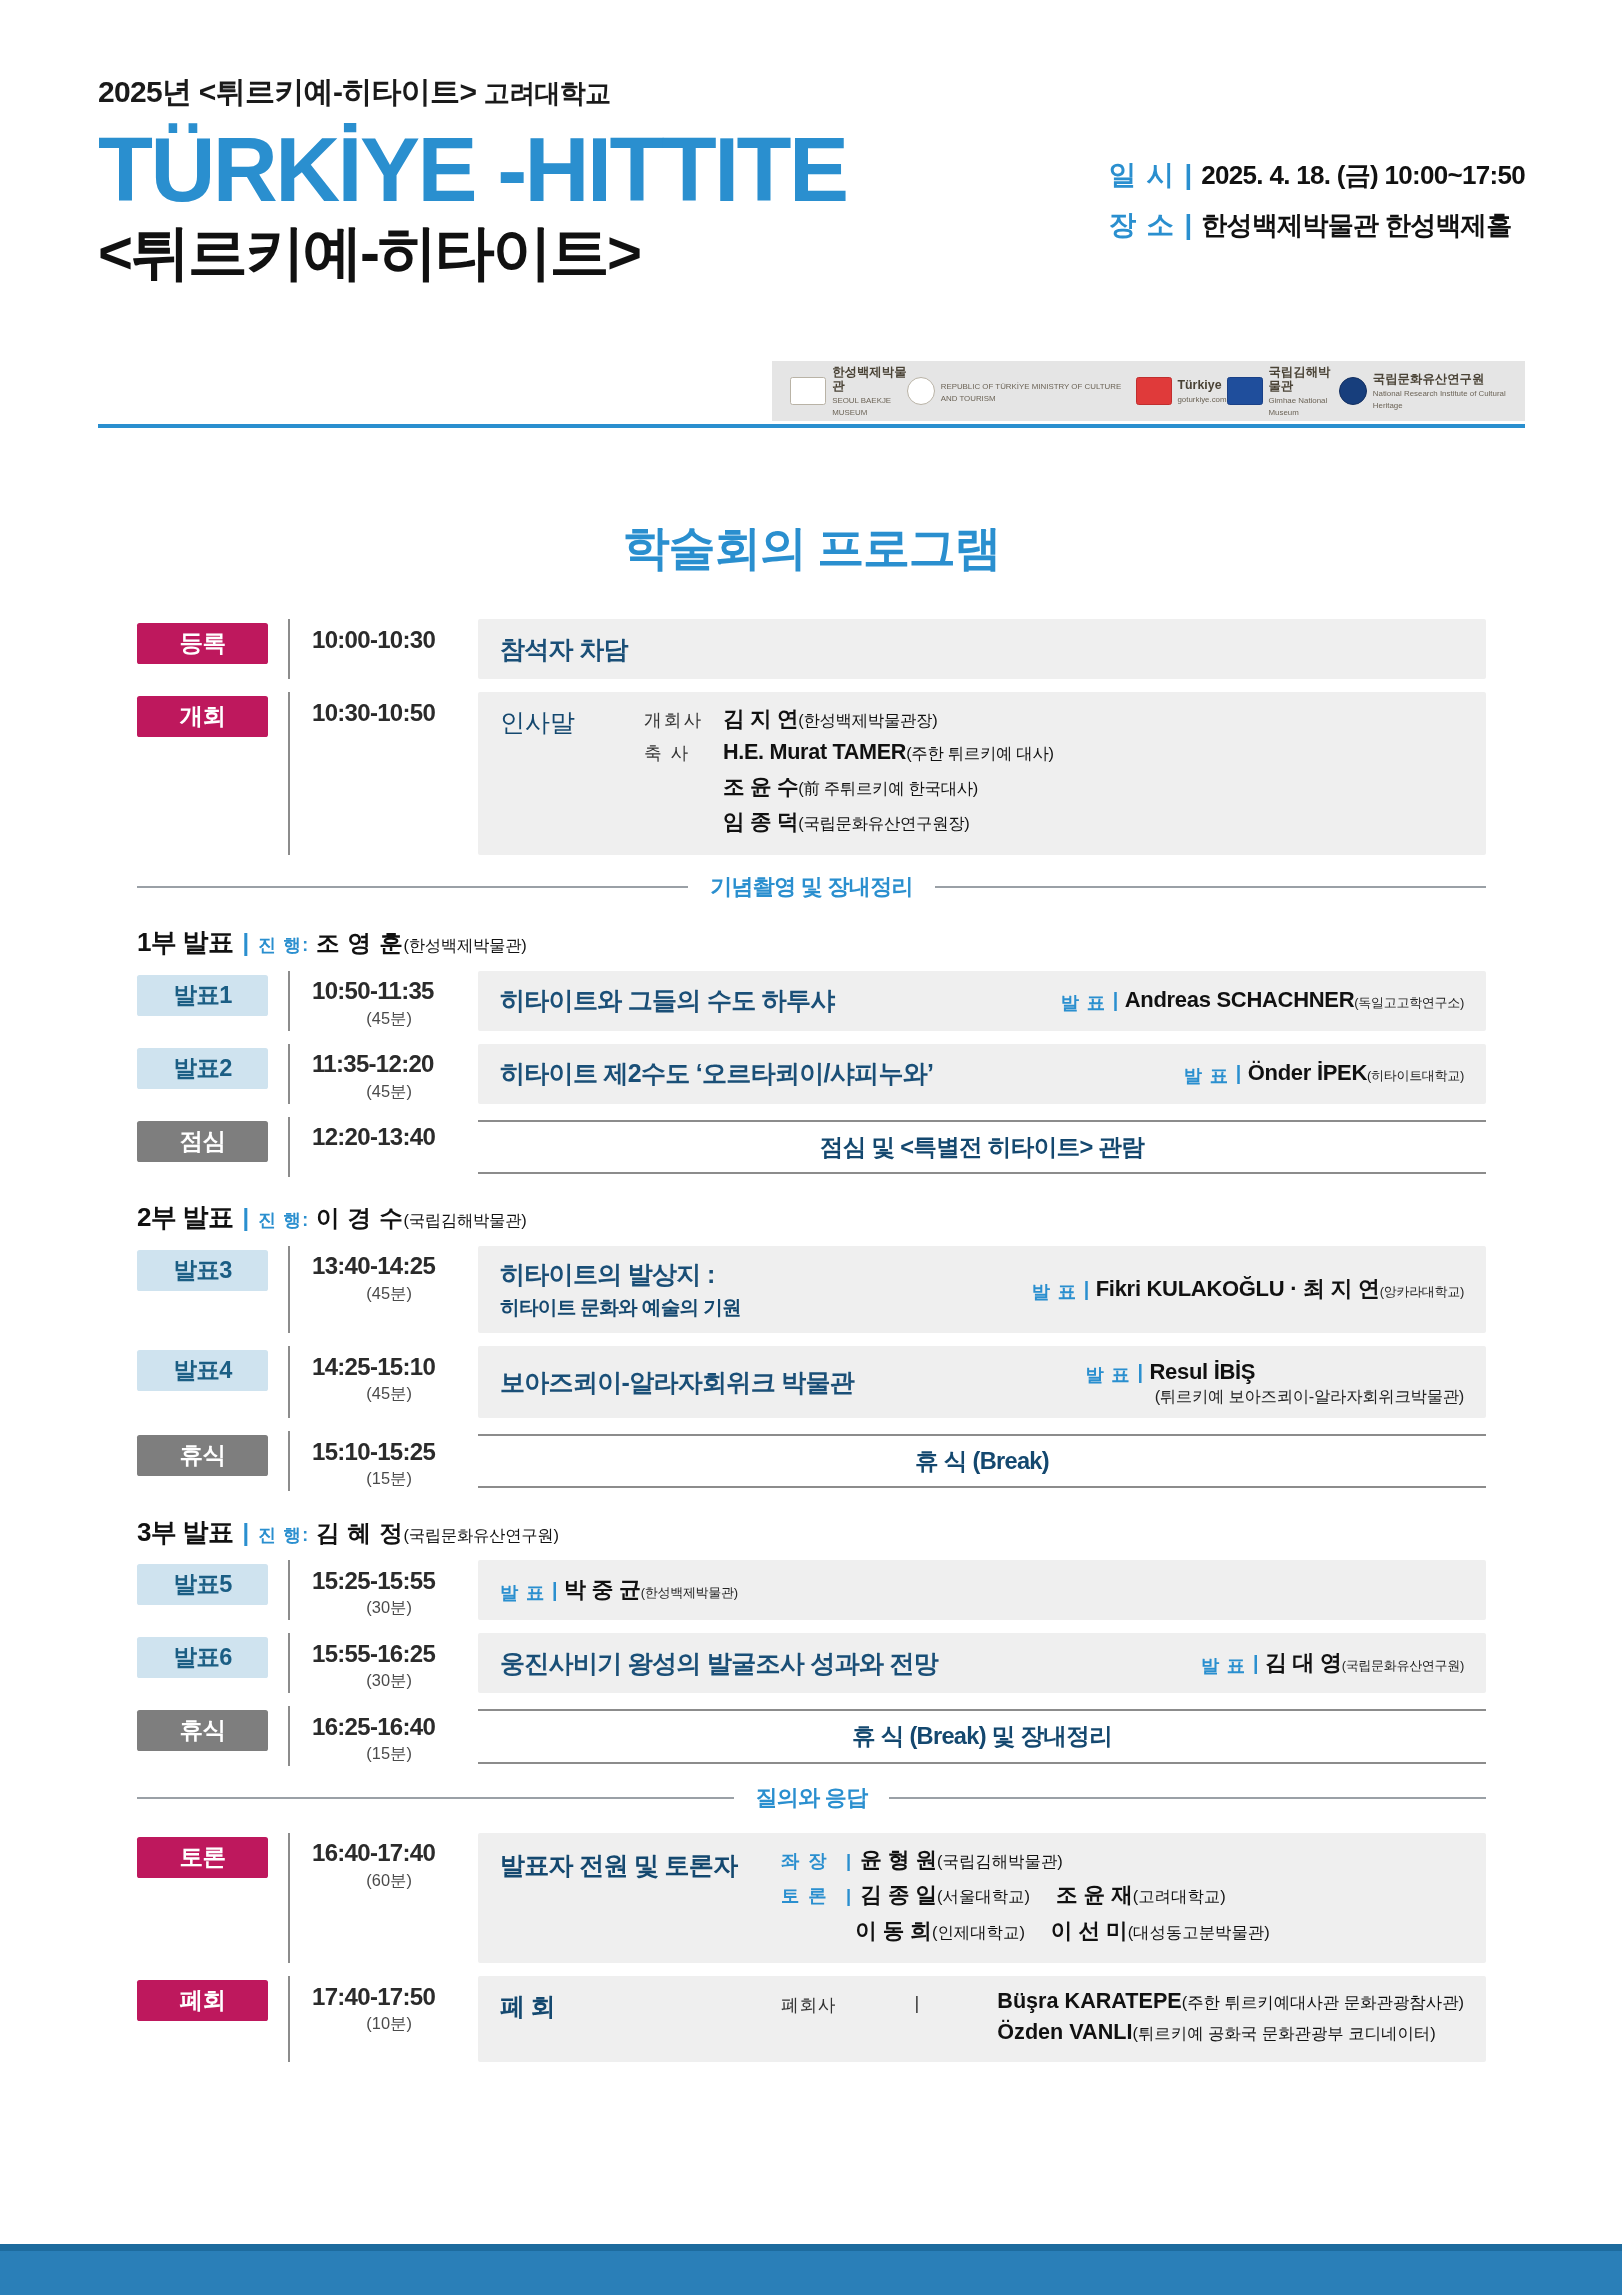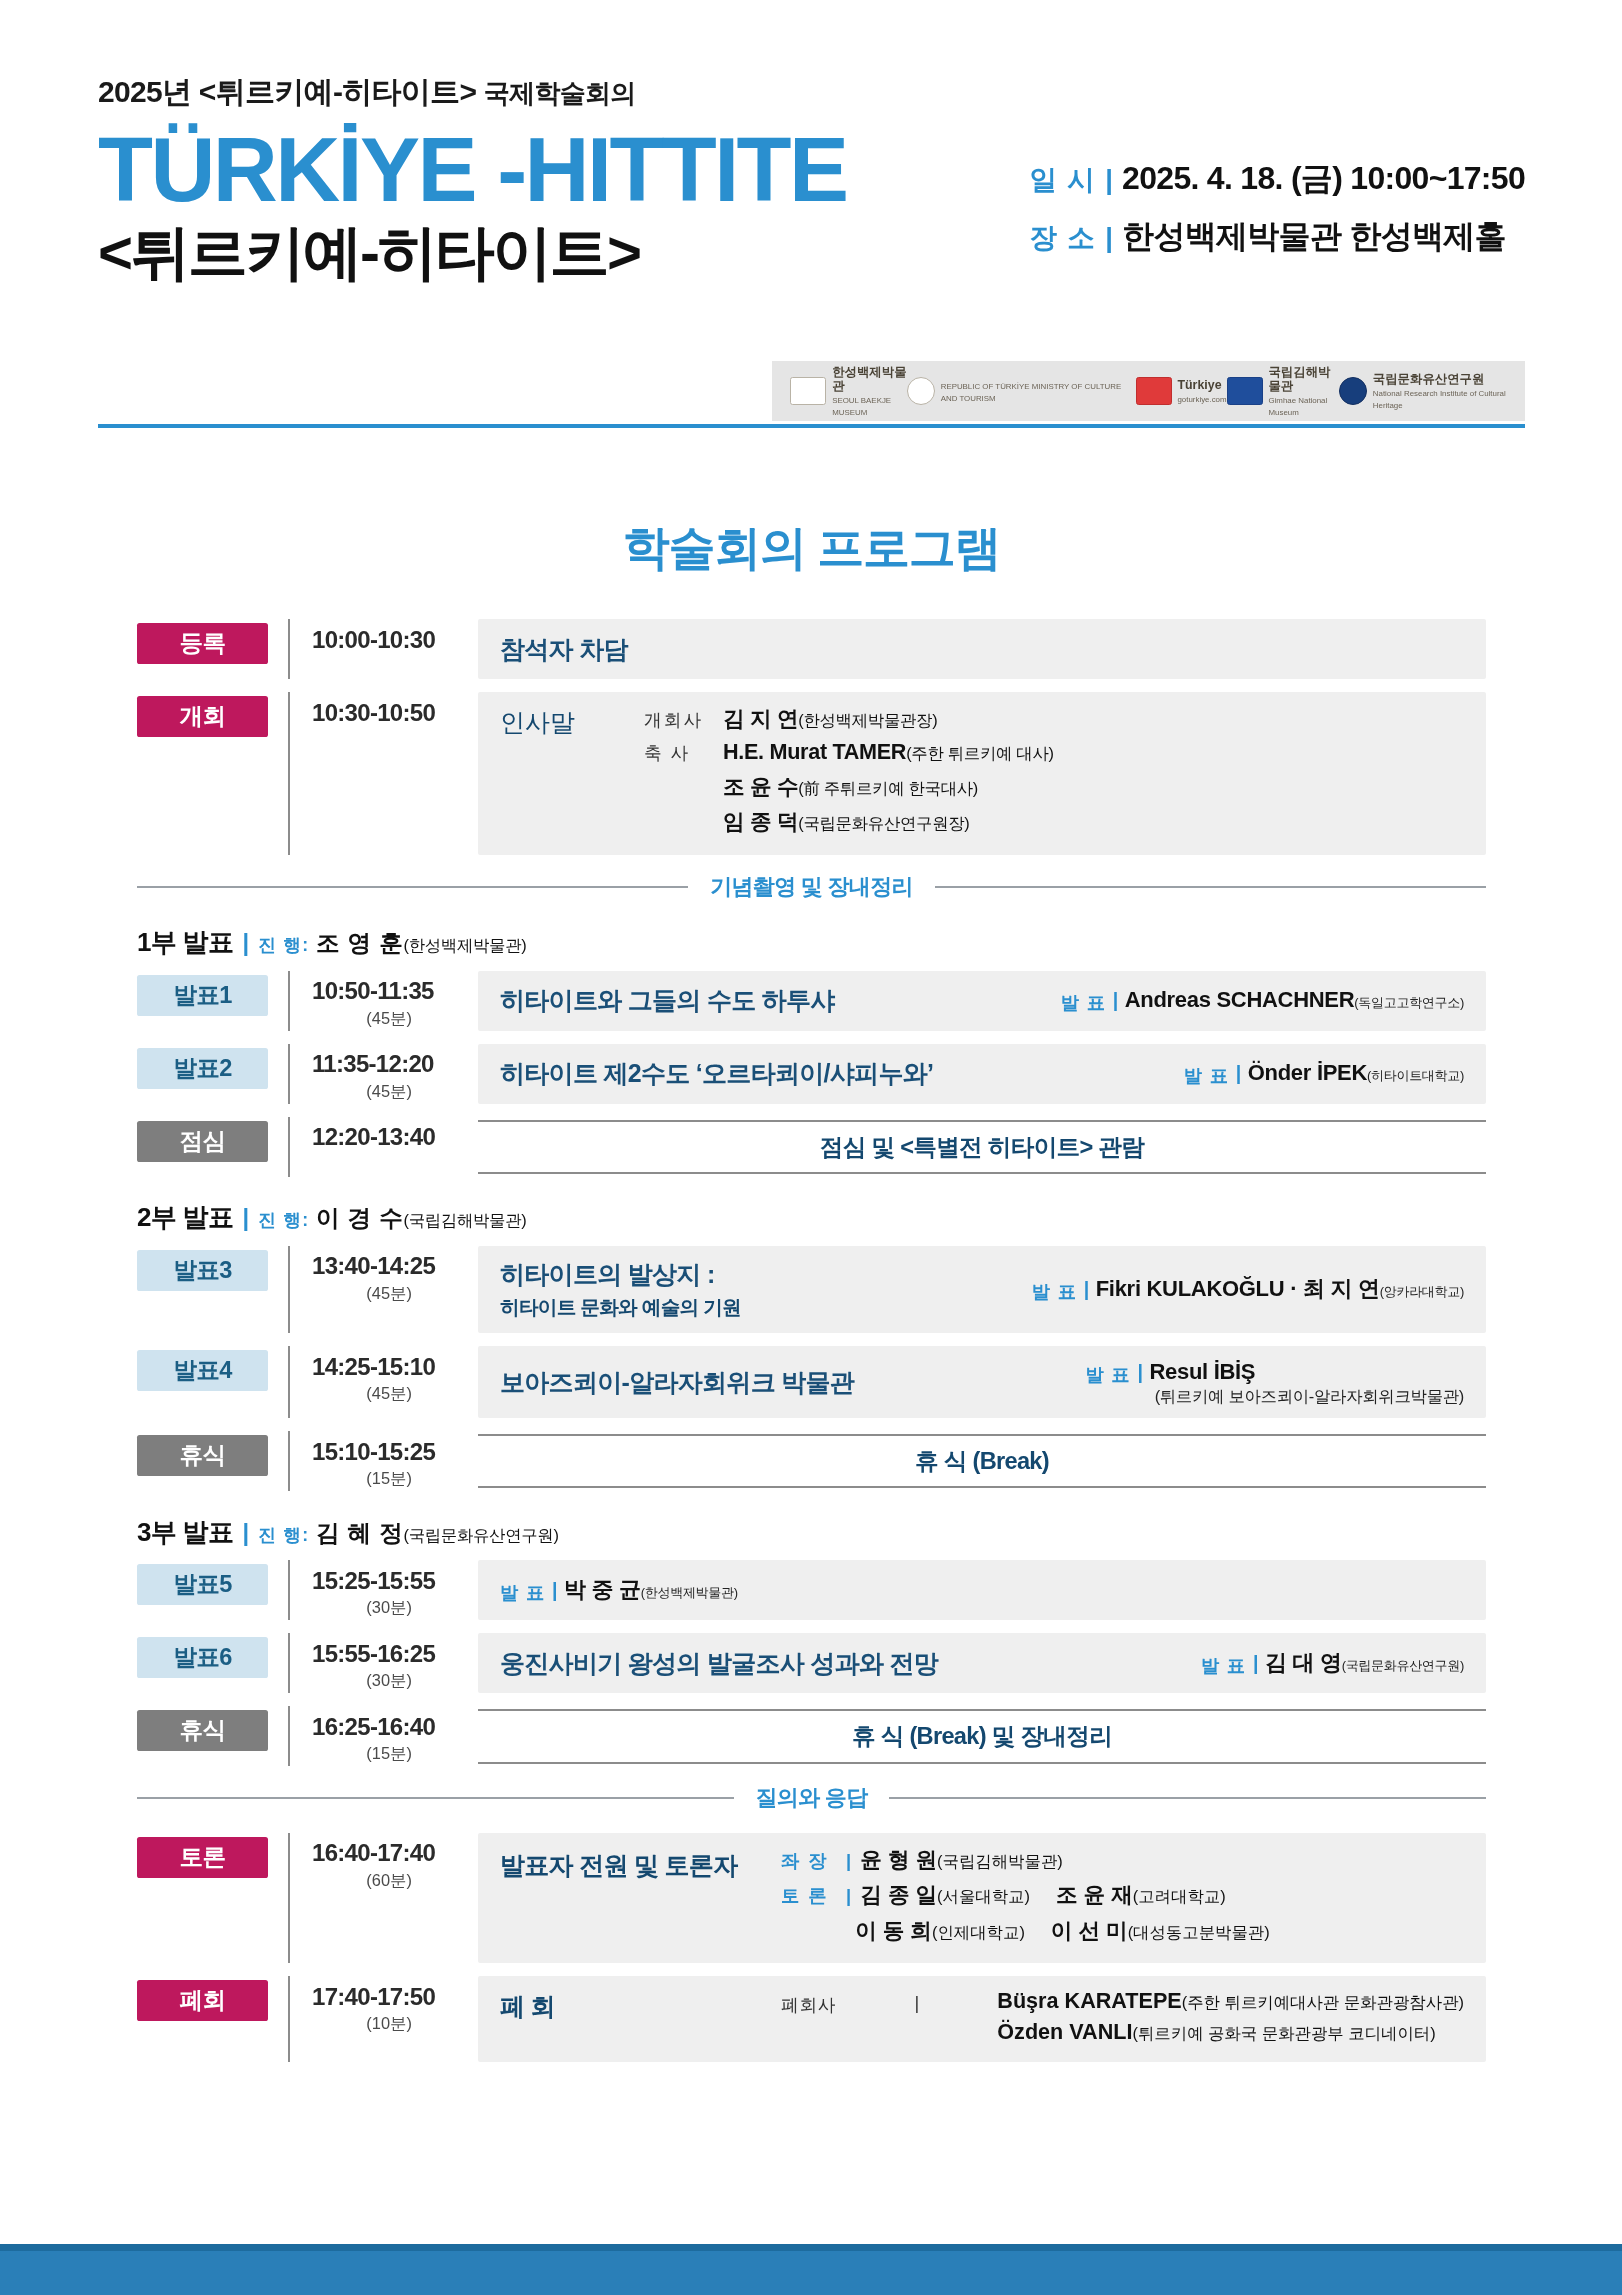--- a/index.html
+++ b/index.html
@@ -75,21 +75,21 @@
     letter-spacing: 1.3px;
   }
   .meta-bar {
     color: #2a8fcf;
     font-weight: bold;
     font-size: 27.5px;
     margin: 0 9.2px;
   }
   .meta-value {
     font-weight: bold;
-    font-size: 32px;
+    font-size: 26px;
     color: #111;
     letter-spacing: -0.7px;
   }
 
   .logo-strip {
     position: absolute;
     left: 772px;
     top: 361px;
     width: 753px;
     height: 60px;
@@ -457,21 +457,21 @@
   }
 </style>
 </head>
 <body>
 
 <div class="page">
 
   <div class="header">
     <div class="kicker">
       <span class="kicker-strong">2025년 &lt;튀르키예-히타이트&gt;</span>
-      <span class="kicker-sub">국제학술회의</span>
+      <span class="kicker-sub">고려대학교</span>
     </div>
     <div class="title-en">TÜRKİYE -HITTITE</div>
     <div class="title-ko">&lt;튀르키예-히타이트&gt;</div>
 
     <div class="meta">
       <div class="meta-row">
         <span class="meta-label">일 시</span>
         <span class="meta-bar">|</span>
         <span class="meta-value">2025. 4. 18. (금) 10:00~17:50</span>
       </div>

